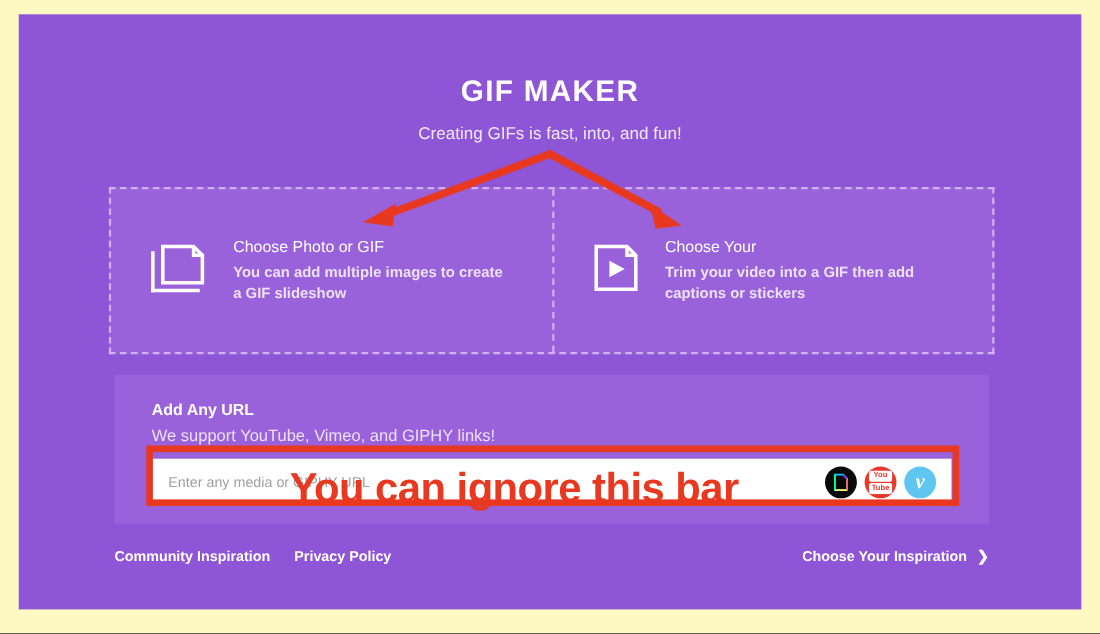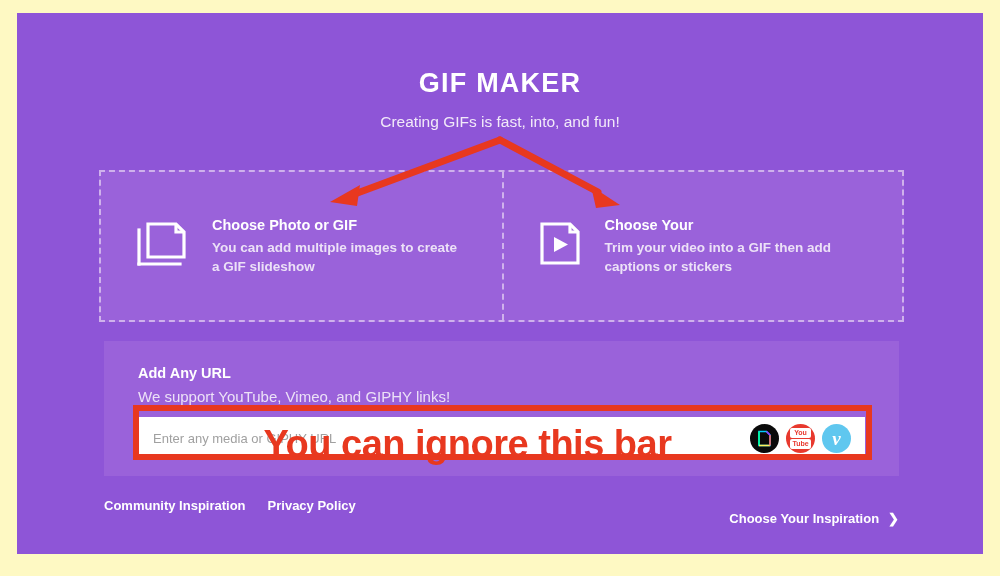--- a/index.html
+++ b/index.html
@@ -53,21 +53,21 @@
     width: 0; height: 100%;
     border-left: 2px dashed #cfb2ec;
   }
   .choice-icon {
     flex: 0 0 auto;
     margin-left: 35px; margin-right: 20px;
     color: #ffffff;
   }
   .choice-text { flex: 1 1 auto; padding-right: 12px; }
   .choice-title {
-    color: #ffffff; font-size: 14.5px; font-weight: bold;
+    color: #ffffff; font-size: 14.5px; font-weight: normal;
     margin-bottom: 5px;
   }
   .choice-desc {
     color: #ece1f7; font-size: 13.5px; font-weight: 700;
     line-height: 19px;
   }
 
   
   #url-panel {
     position: absolute;
@@ -124,21 +124,21 @@
   #footer {
     position: absolute; left: 87px; top: 480px;
     width: 795px; height: 30px;
   }
   .footer-link {
     color: #ffffff; font-size: 13px; font-weight: bold;
     text-decoration: none; cursor: pointer;
   }
   #footer-left { position: absolute; left: 0; top: 5px; display: flex; gap: 22px; }
   #footer-right {
-    position: absolute; right: 0; top: 18px;
+    position: absolute; right: 0; top: 5px;
     display: flex; align-items: center; gap: 9px;
   }
   .chev { color: #ffffff; font-size: 13px; font-weight: bold; }
 
   
   #annotation-layer {
     position: absolute; left: 0; top: 0;
     width: 1000px; height: 576px;
     pointer-events: none;
   }

